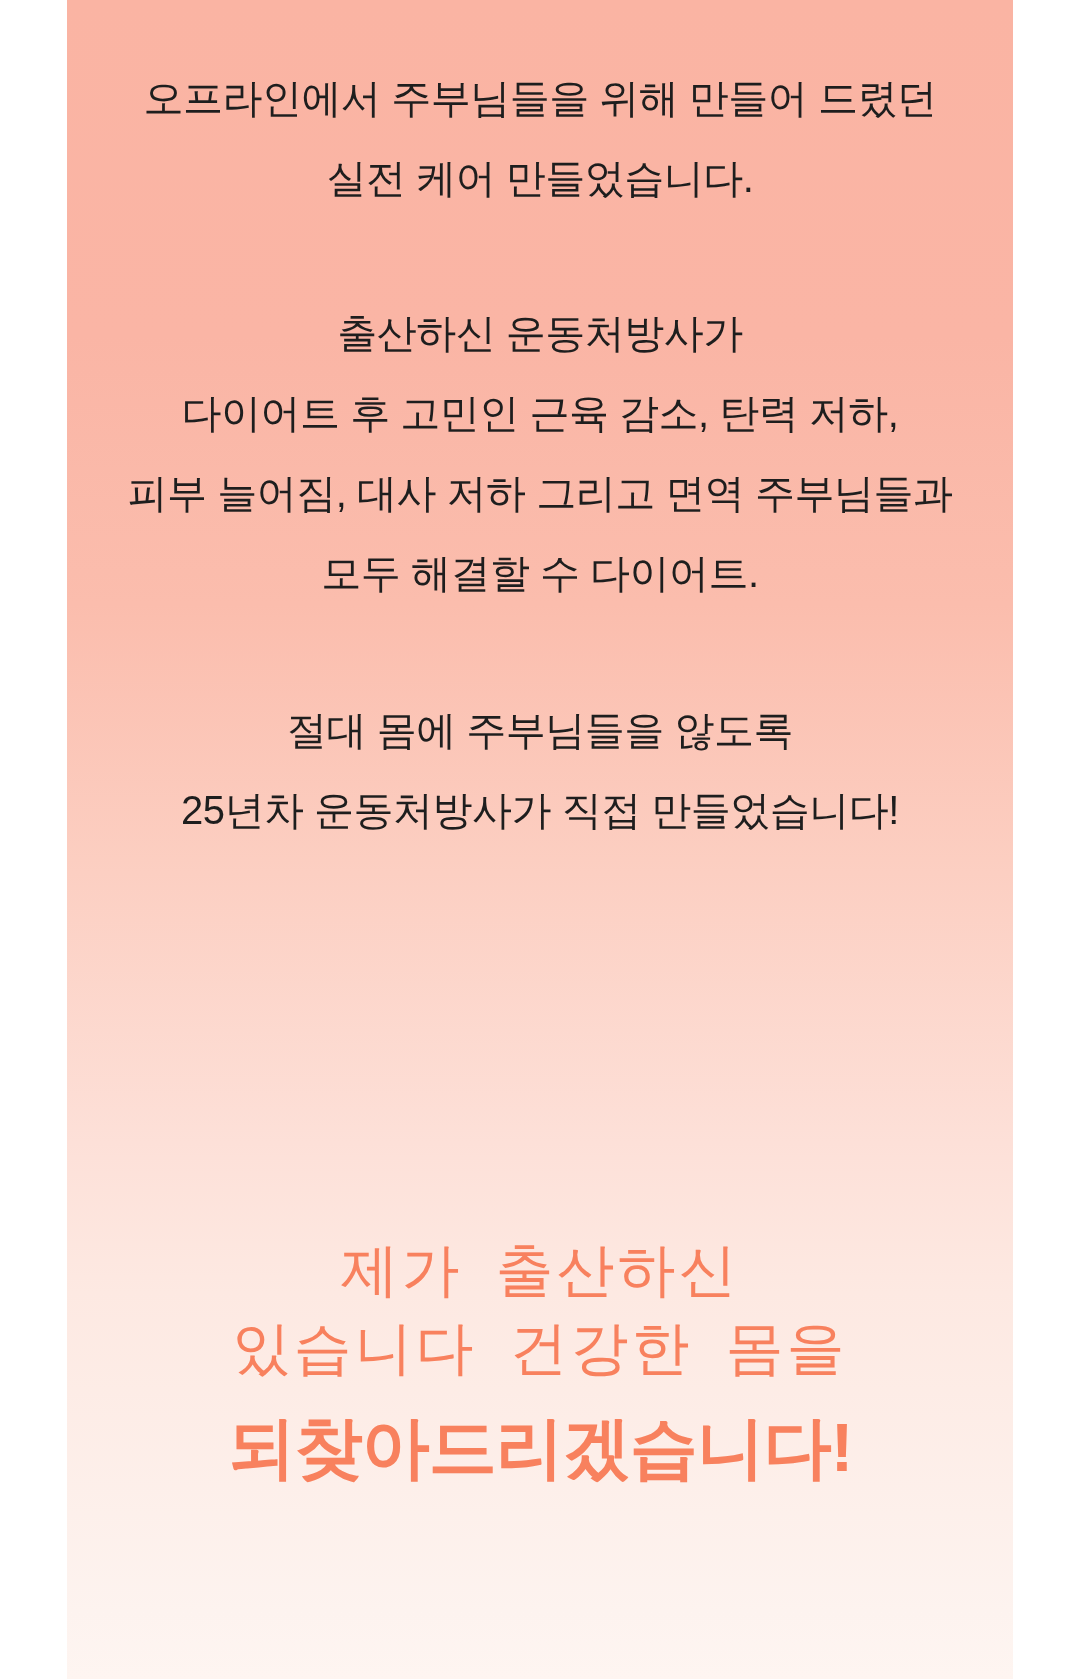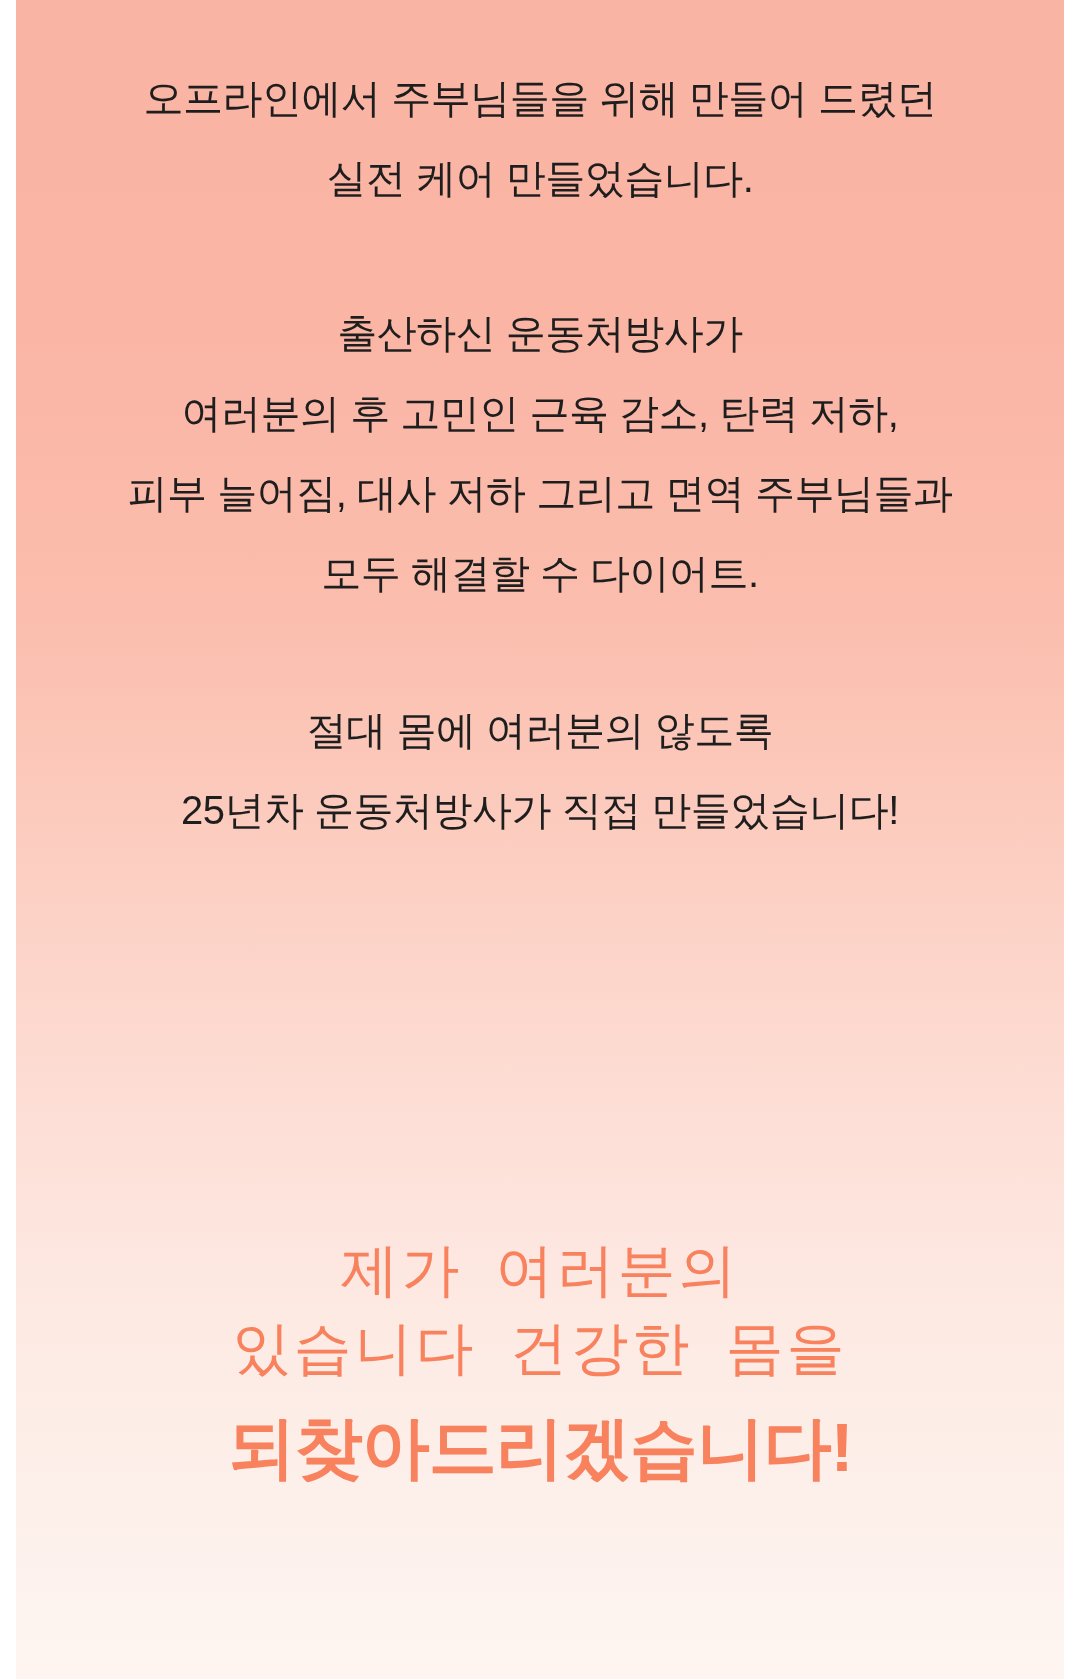--- a/index.html
+++ b/index.html
@@ -3,21 +3,21 @@
 <meta charset="utf-8">
 <style>
   * { margin: 0; padding: 0; box-sizing: border-box; }
 
   html, body {
     font-family: "Liberation Sans", "DejaVu Sans", sans-serif;
   }
 
   .page {
     position: relative;
-    width: 1048px;
+    width: 946px;
     height: 1679px;
     margin: 0 auto;
     overflow: hidden;
     background: linear-gradient(180deg,
       #fab4a3 0%,
       #fab5a5 20%,
       #fbbdad 36%,
       #fccfc2 52%,
       #fde0d8 68%,
       #fde9e2 77%,
@@ -67,29 +67,29 @@
 
 <div class="page">
 
   <div class="para para-intro">
     <div>오프라인에서 주부님들을 위해 만들어 드렸던</div>
     <div>실전 케어 만들었습니다.</div>
   </div>
 
   <div class="para para-body">
     <div>출산하신 운동처방사가</div>
-    <div>여러분의 후 고민인 근육 감소, 탄력 저하,</div>
+    <div>다이어트 후 고민인 근육 감소, 탄력 저하,</div>
     <div>피부 늘어짐, 대사 저하 그리고 면역 주부님들과</div>
     <div>모두 해결할 수 다이어트.</div>
   </div>
 
   <div class="para para-assurance">
-    <div>절대 몸에 여러분의 않도록</div>
+    <div>절대 몸에 주부님들을 않도록</div>
     <div>25년차 운동처방사가 직접 만들었습니다!</div>
   </div>
 
   <div class="closing">
-    <div class="thin-line">제가 여러분의</div>
+    <div class="thin-line">제가 출산하신</div>
     <div class="thin-line">있습니다 건강한 몸을</div>
     <div class="bold-line">되찾아드리겠습니다!</div>
   </div>
 
 </div>
 
 </body></html>

